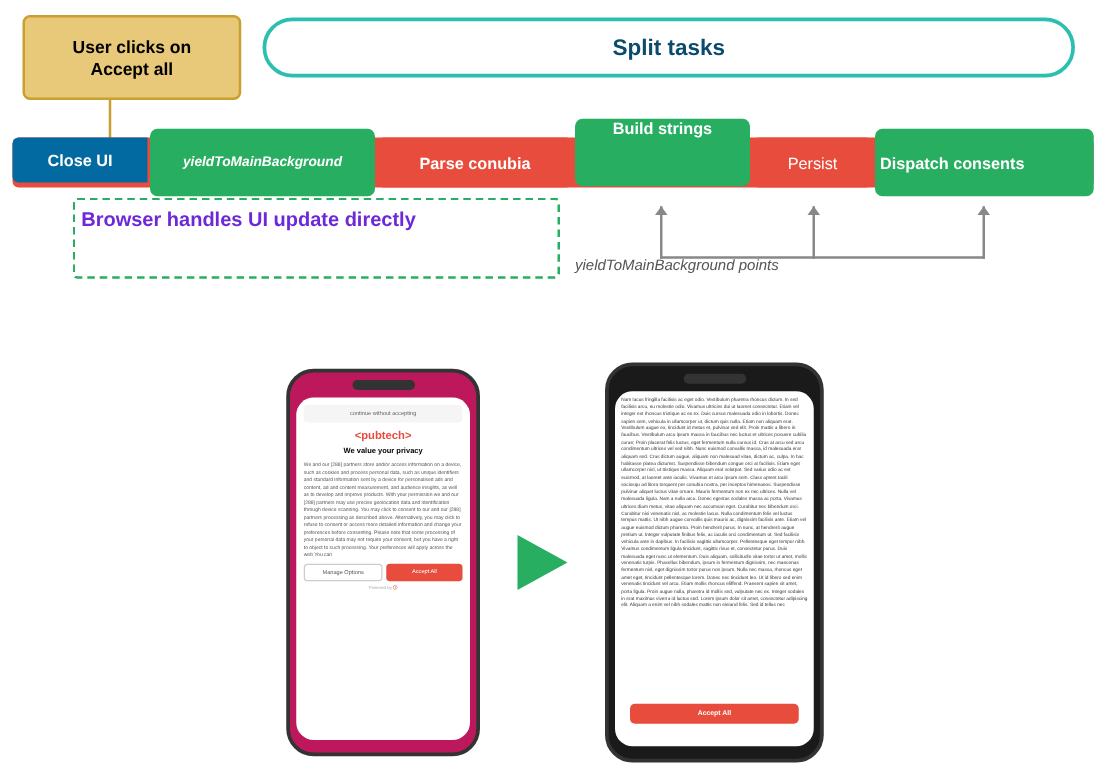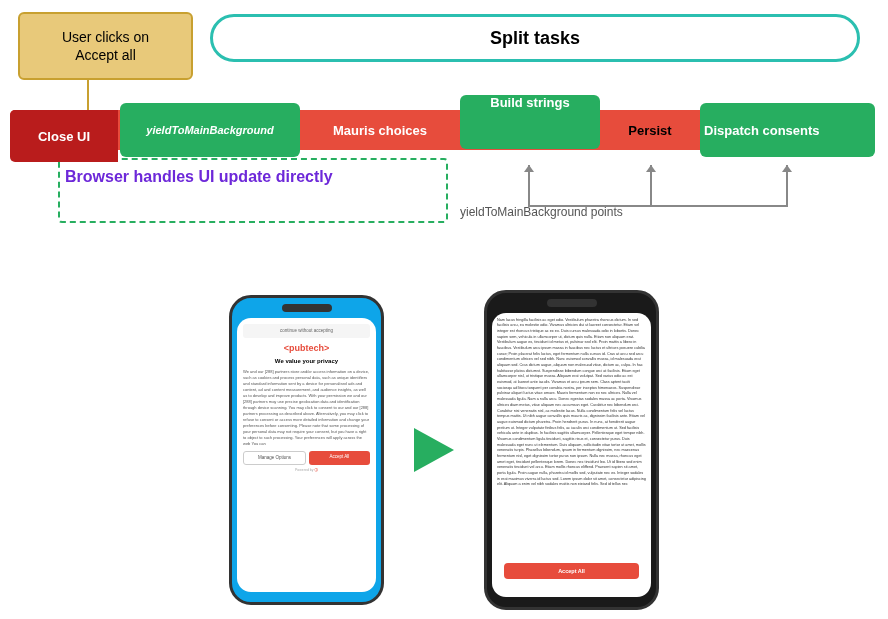--- a/index.html
+++ b/index.html
@@ -27,21 +27,21 @@
       width: 175px;
       height: 68px;
       background: #e8c97a;
       border: 2px solid #c8a030;
       border-radius: 6px;
       display: flex;
       align-items: center;
       justify-content: center;
       text-align: center;
       font-size: 14px;
-      font-weight: normal;
+      font-weight: bold;
       line-height: 1.3;
       z-index: 10;
     }
 
     
     .arrow-down-left {
       position: absolute;
       top: 80px;
       left: 88px;
       width: 0;
@@ -73,21 +73,21 @@
       left: 210px;
       width: 650px;
       height: 48px;
       border: 3px solid #2bbfb0;
       border-radius: 24px;
       display: flex;
       align-items: center;
       justify-content: center;
       font-size: 18px;
       font-weight: bold;
-      color: #000000;
+      color: #0c4a6e;
       background: transparent;
     }
 
     
     .yield-box-1 {
       position: absolute;
       top: 103px;
       left: 120px;
       width: 180px;
       height: 54px;
@@ -153,20 +153,21 @@
       line-height: 1.4;
     }
 
     
     .yield-points-label {
       position: absolute;
       top: 205px;
       left: 460px;
       font-size: 12px;
       color: #555;
+      font-style: italic;
     }
 
     
     .phones-area {
       position: absolute;
       top: 280px;
       left: 0;
       width: 888px;
       height: 339px;
       display: flex;
@@ -189,21 +190,21 @@
       width: 0; height: 0;
       border-top: 22px solid transparent;
       border-bottom: 22px solid transparent;
       border-left: 40px solid #27ae60;
     }
 
     
     .phone-dark {
       width: 155px;
       height: 310px;
-      background: #0ea5e9;
+      background: #be185d;
       border-radius: 22px;
       position: relative;
       flex-shrink: 0;
       overflow: hidden;
       border: 3px solid #333;
     }
 
     .phone-dark .phone-notch {
       position: absolute;
       top: 6px;
@@ -375,38 +376,38 @@
   </div>
 
   <div class="arrow-down-left"></div>
 
   <div class="split-tasks-oval">
     <span>Split tasks</span>
   </div>
 
   <div style="position:absolute;top:110px;left:10px;width:865px;height:40px;background:#e74c3c;border-radius:5px;z-index:1;"></div>
 
-  <div style="position:absolute;top:110px;left:10px;width:108px;height:52px;background:#b91c1c;border-radius:5px 0 0 5px;display:flex;align-items:center;justify-content:center;z-index:2;">
+  <div style="position:absolute;top:110px;left:10px;width:108px;height:36px;background:#0369a1;border-radius:5px 0 0 5px;display:flex;align-items:center;justify-content:center;z-index:2;">
     <span style="color:#fff;font-weight:bold;font-size:13px;">Close UI</span>
   </div>
 
   <div class="yield-box-1">
     <span style="font-size:11px;font-style:italic;">yieldToMainBackground</span>
   </div>
 
   <div style="position:absolute;top:110px;left:306px;width:148px;height:40px;background:#e74c3c;display:flex;align-items:center;justify-content:center;z-index:2;">
-    <span style="color:#fff;font-weight:bold;font-size:13px;">Mauris choices</span>
+    <span style="color:#fff;font-weight:bold;font-size:13px;">Parse conubia</span>
   </div>
 
   <div class="yield-box-build">
     <span style="font-size:13px;">Build strings</span>
   </div>
 
   <div style="position:absolute;top:110px;left:606px;width:88px;height:40px;background:#e74c3c;display:flex;align-items:center;justify-content:center;z-index:2;">
-    <span style="color:#000000;font-weight:bold;font-size:13px;">Persist</span>
+    <span style="color:#ffffff;font-weight:normal;font-size:13px;">Persist</span>
   </div>
 
   <div class="yield-box-dispatch">
     <span style="font-size:13px;text-align:center;padding:4px;">Dispatch consents</span>
   </div>
 
   <div class="bracket-box"></div>
 
   <div class="browser-handles-label">
     <span>Browser handles UI update directly</span>

